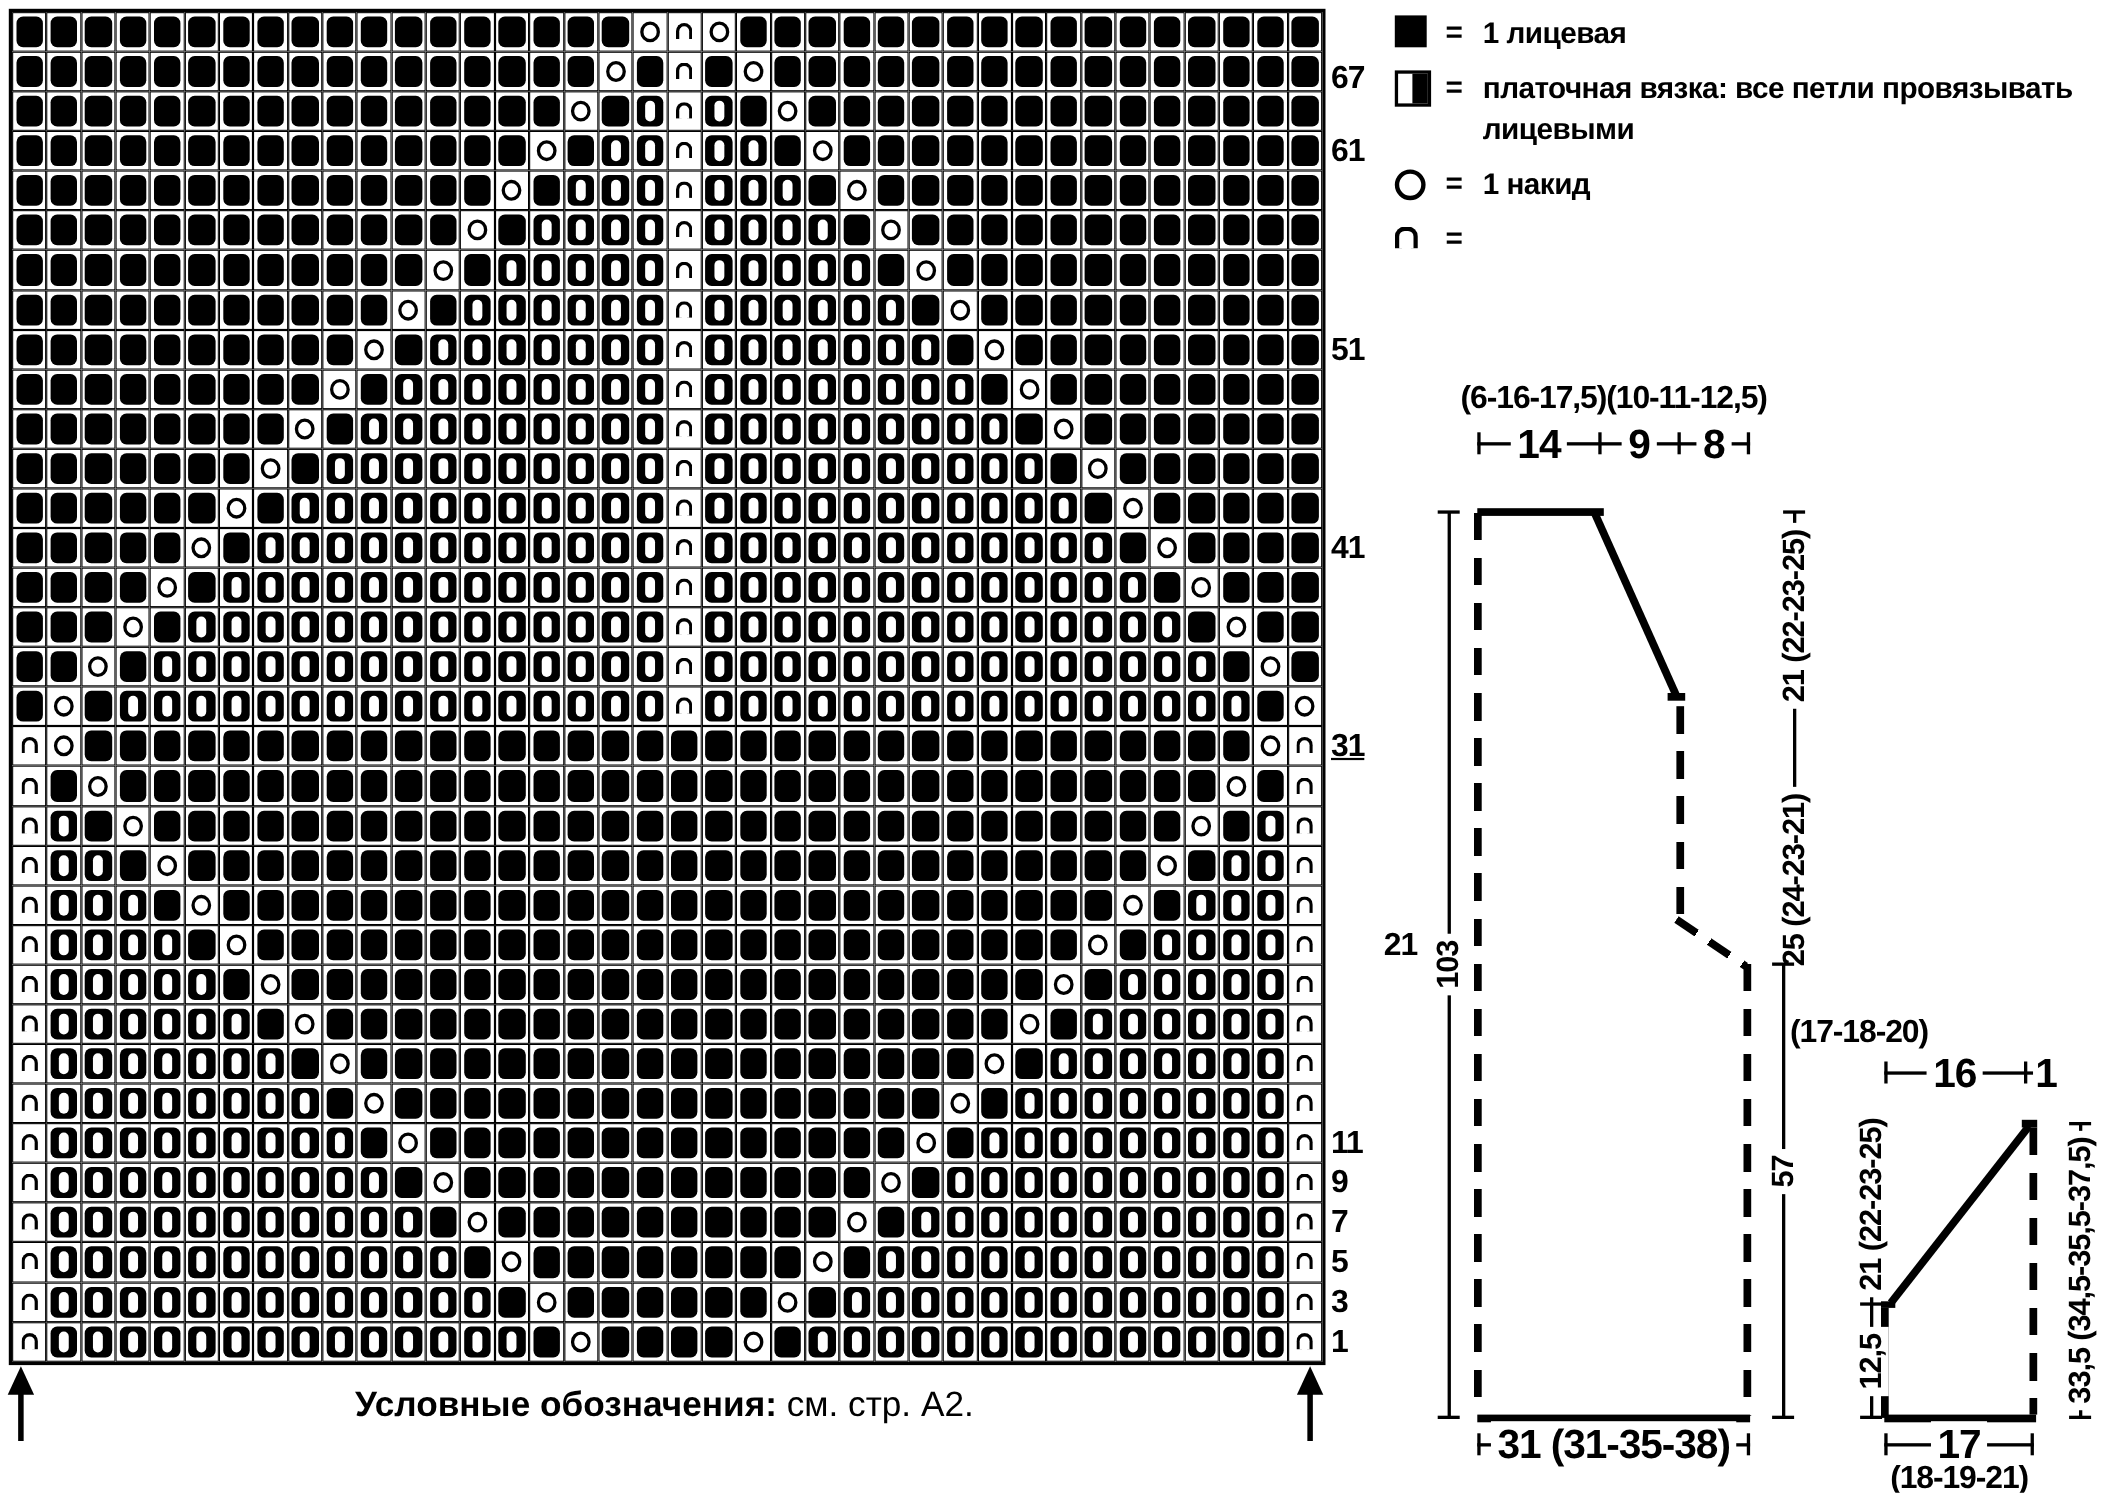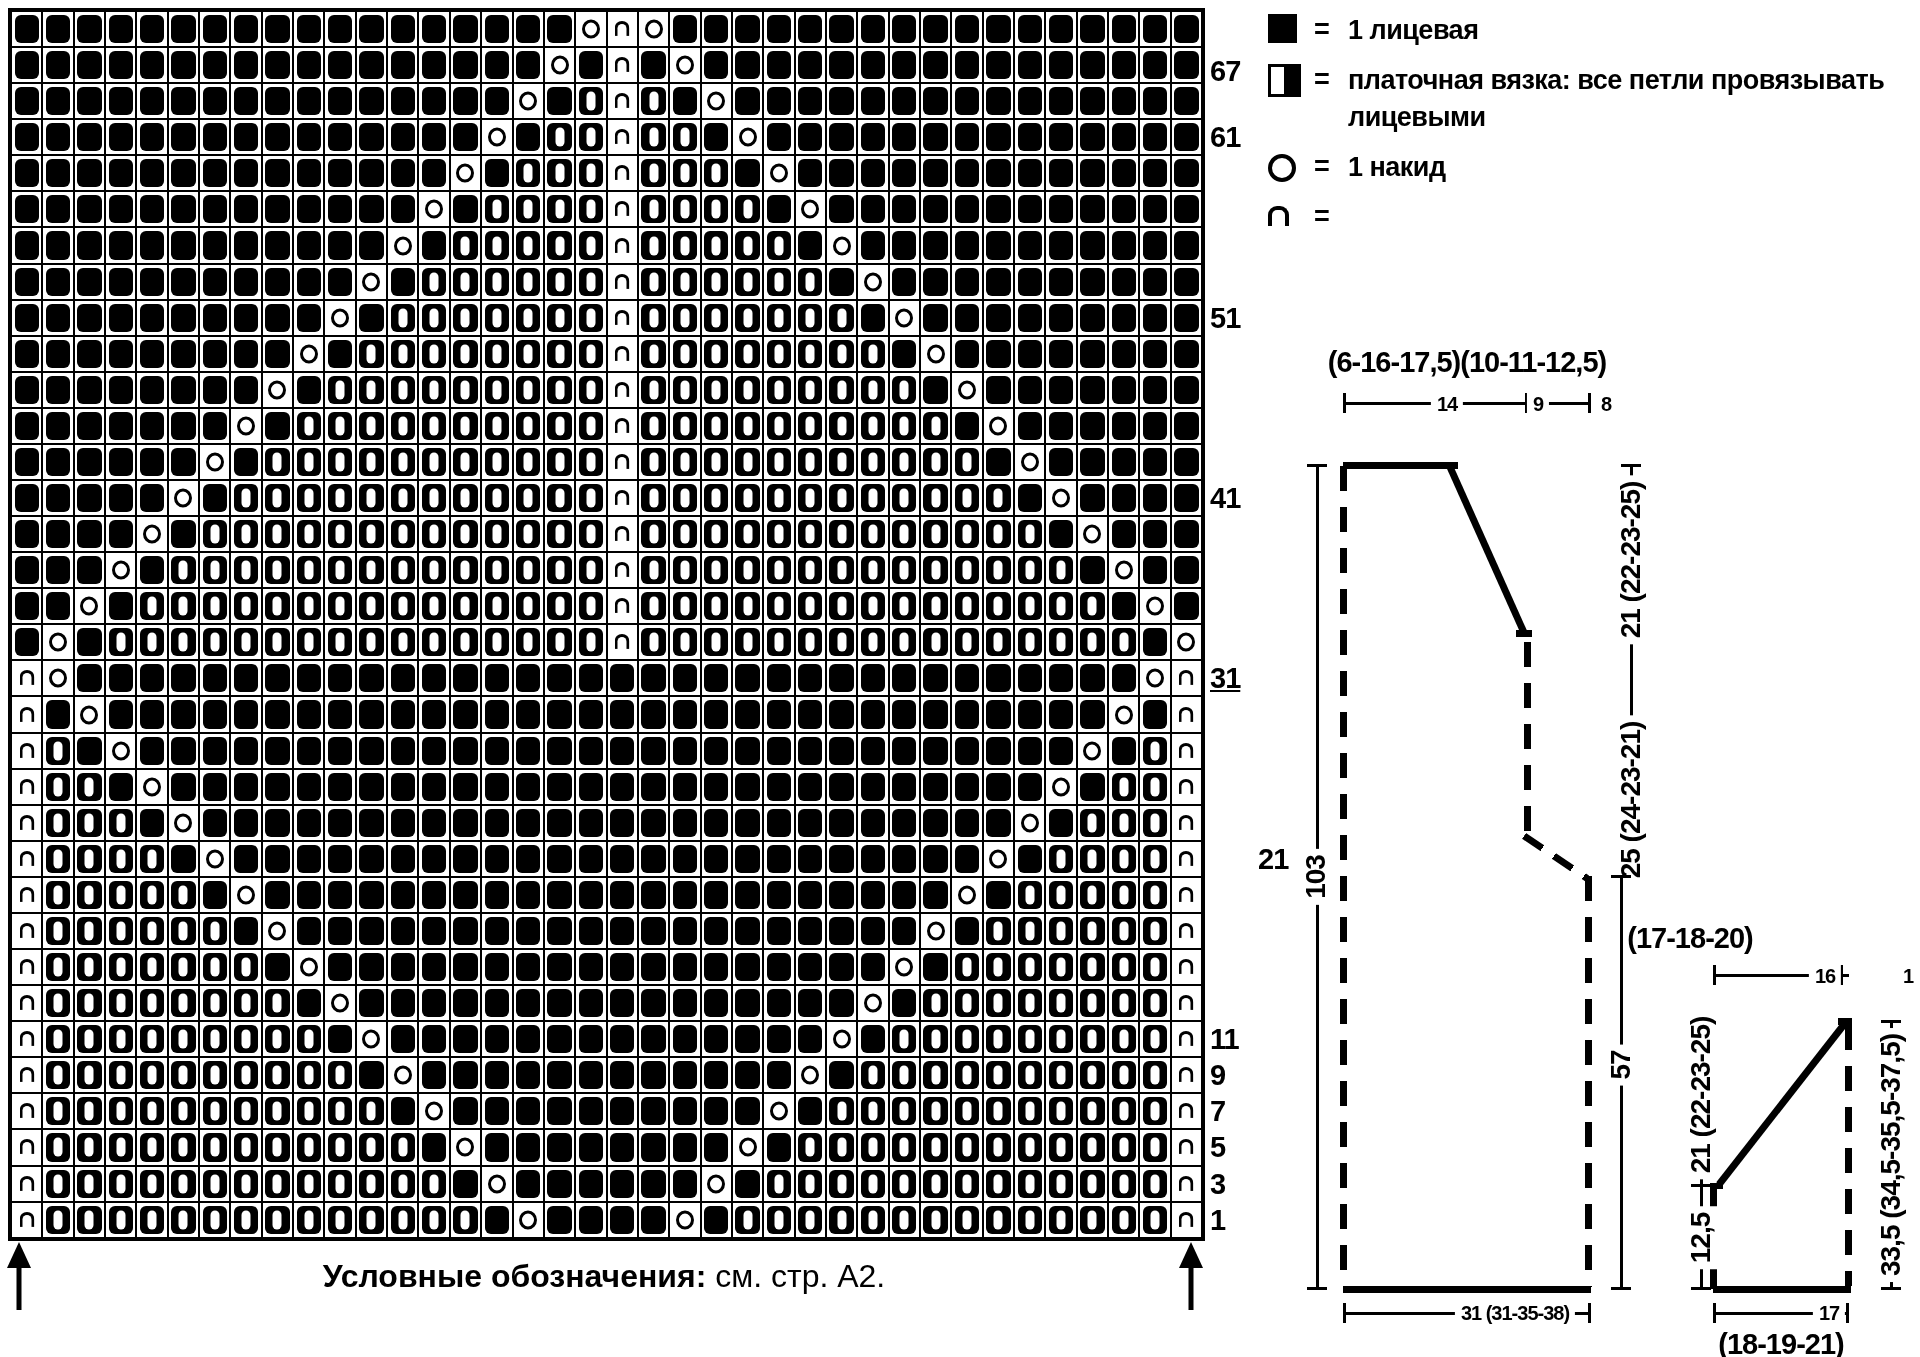--- a/index.html
+++ b/index.html
@@ -46,22 +46,22 @@
   
   .sline{position:absolute;background:#000;}
   .dashv{position:absolute;width:6.5px;
     background:repeating-linear-gradient(to bottom,#000 0 25px,transparent 25px 41px);}
   .dashd{position:absolute;height:6.5px;
     background:repeating-linear-gradient(to right,#000 0 22px,transparent 22px 36px);}
   .mline-v{position:absolute;width:2.6px;background:#000;}
   .mline-h{position:absolute;height:2.6px;background:#000;}
   .tick-v{position:absolute;width:2.6px;height:20px;background:#000;}
   .tick-h{position:absolute;width:20px;height:2.6px;background:#000;}
-  .mnum{position:absolute;font-size:20px;font-weight:bold;background:#fff;
-    padding:0 6px;transform:translate(-50%,-50%);white-space:nowrap;letter-spacing:-1px;margin-left:48px;}
+  .mnum{position:absolute;font-size:37px;font-weight:bold;background:#fff;
+    padding:0 6px;transform:translate(-50%,-50%);white-space:nowrap;letter-spacing:-1px;}
   .vnum{position:absolute;font-size:28px;font-weight:bold;background:#fff;
     writing-mode:vertical-rl;transform:translate(-50%,-50%) rotate(180deg);
     padding:6px 0;white-space:nowrap;letter-spacing:-1px;}
   .sizes{position:absolute;font-size:29px;font-weight:bold;transform:translate(-50%,0);
     white-space:nowrap;letter-spacing:-1px;}
 </style>
 </head>
 <body>
 
 <div id="chart-grid">

